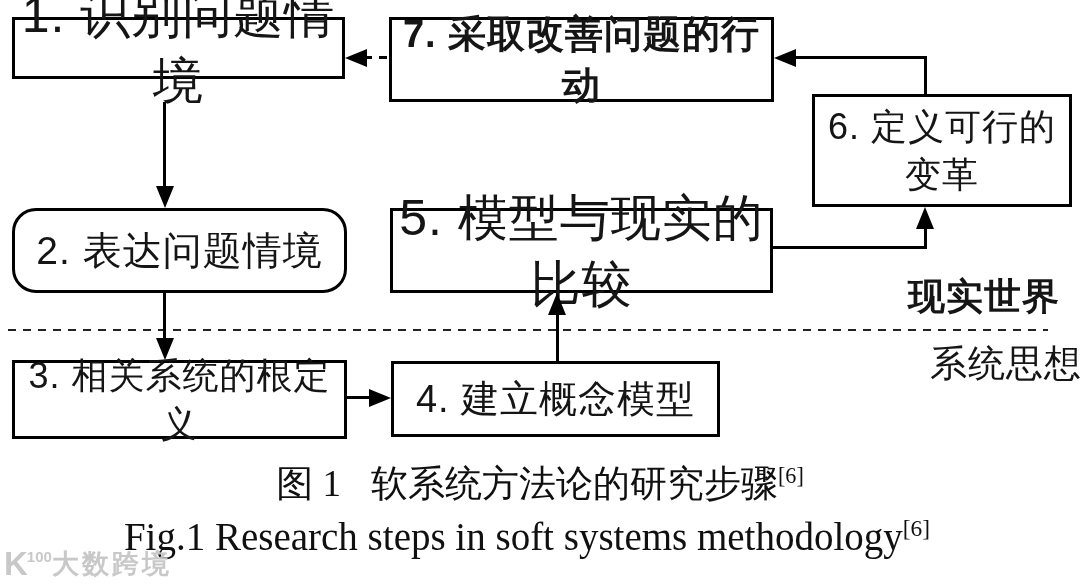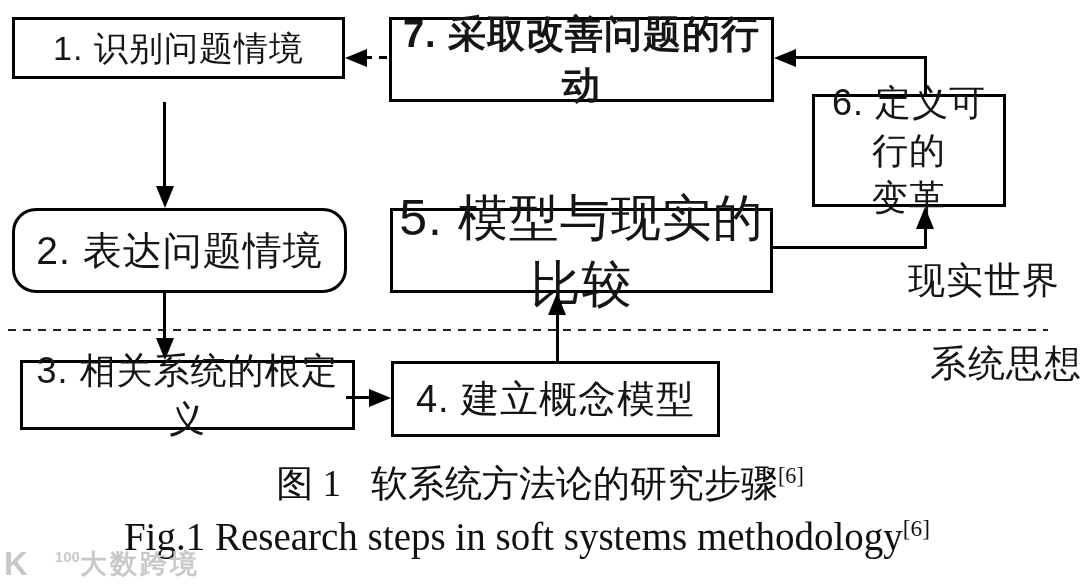--- a/index.html
+++ b/index.html
@@ -6,56 +6,56 @@
   .stage{
     position:relative;width:1080px;height:587px;background:#ffffff;overflow:hidden;
     font-family:"Liberation Sans","DejaVu Sans",sans-serif;color:#111;
   }
   
   .box{
     position:absolute;box-sizing:border-box;border:3px solid #000;background:#fff;
     display:flex;align-items:center;justify-content:center;text-align:center;
     color:#151515;white-space:pre-line;line-height:1.32;letter-spacing:1px;
   }
-  .b1{left:12px;top:17px;width:333px;height:62px;font-size:34px;text-align:center;}
+  .b1{left:12px;top:17px;width:333px;height:62px;font-size:50px;text-align:center;}
   .b7{left:389px;top:17px;width:385px;height:85px;font-size:38px;font-weight:bold;}
-  .b6{left:812px;top:94px;width:194px;height:113px;font-size:36px;}
+  .b6{left:812px;top:94px;width:260px;height:113px;font-size:36px;}
   .b2{left:12px;top:208px;width:335px;height:85px;font-size:39px;border-radius:24px;}
   .b5{left:390px;top:208px;width:383px;height:85px;font-size:50px;}
-  .b3{left:20px;top:360px;width:335px;height:70px;font-size:36px;}
+  .b3{left:12px;top:360px;width:335px;height:79px;font-size:36px;}
   .b4{left:391px;top:361px;width:329px;height:76px;font-size:38px;}
   
   .seg{position:absolute;background:#000;}
   .dashseg{position:absolute;height:3px;
     background:repeating-linear-gradient(90deg,#000 0 8px,transparent 8px 15px);}
   
   .ah{position:absolute;width:0;height:0;}
   .ah-down{border-left:9px solid transparent;border-right:9px solid transparent;border-top:22px solid #000;}
   .ah-up{border-left:9px solid transparent;border-right:9px solid transparent;border-bottom:22px solid #000;}
   .ah-left{border-top:9px solid transparent;border-bottom:9px solid transparent;border-right:22px solid #000;}
   .ah-right{border-top:9px solid transparent;border-bottom:9px solid transparent;border-left:22px solid #000;}
   
   .divider{position:absolute;left:8px;top:329px;width:1040px;height:2px;
     background:repeating-linear-gradient(90deg,#222 0 8px,transparent 8px 15px);}
   
   .region-label{position:absolute;font-size:37px;color:#151515;letter-spacing:1px;white-space:nowrap;}
-  .rl-above{left:908px;top:256px;}
+  .rl-above{left:908px;top:272px;font-weight:bold;}
   .rl-below{left:908px;top:339px;margin-left:22px;}
   
   .caption{position:absolute;left:0;width:100%;text-align:center;color:#101010;
     font-family:"Liberation Serif","DejaVu Serif",serif;white-space:nowrap;}
   .caption-cn{top:459px;font-size:37px;}
   .caption-cn .prefix{margin-right:30px;margin-top:44px;}
   .caption-en{top:514px;font-size:39px;transform:translateX(-13px);}
   .caption sup{font-size:60%;line-height:0;}
   
   .watermark{position:absolute;left:4px;top:547px;display:flex;align-items:flex-end;
     color:#c6c6c6;font-weight:bold;opacity:.95;white-space:nowrap;}
   .wm-logo{font-size:33px;line-height:1;letter-spacing:-1px;}
-  .wm-sup{font-size:15px;position:relative;top:-13px;letter-spacing:0;margin-left:28px;}
+  .wm-sup{font-size:15px;position:relative;top:-13px;letter-spacing:0;}
   .wm-text{font-size:27px;line-height:1.1;letter-spacing:3px;}
 </style>
 </head>
 <body>
 
 <div class="stage">
 
   <div class="divider"></div>
 
   <div class="box b1">1. 识别问题情境</div>

